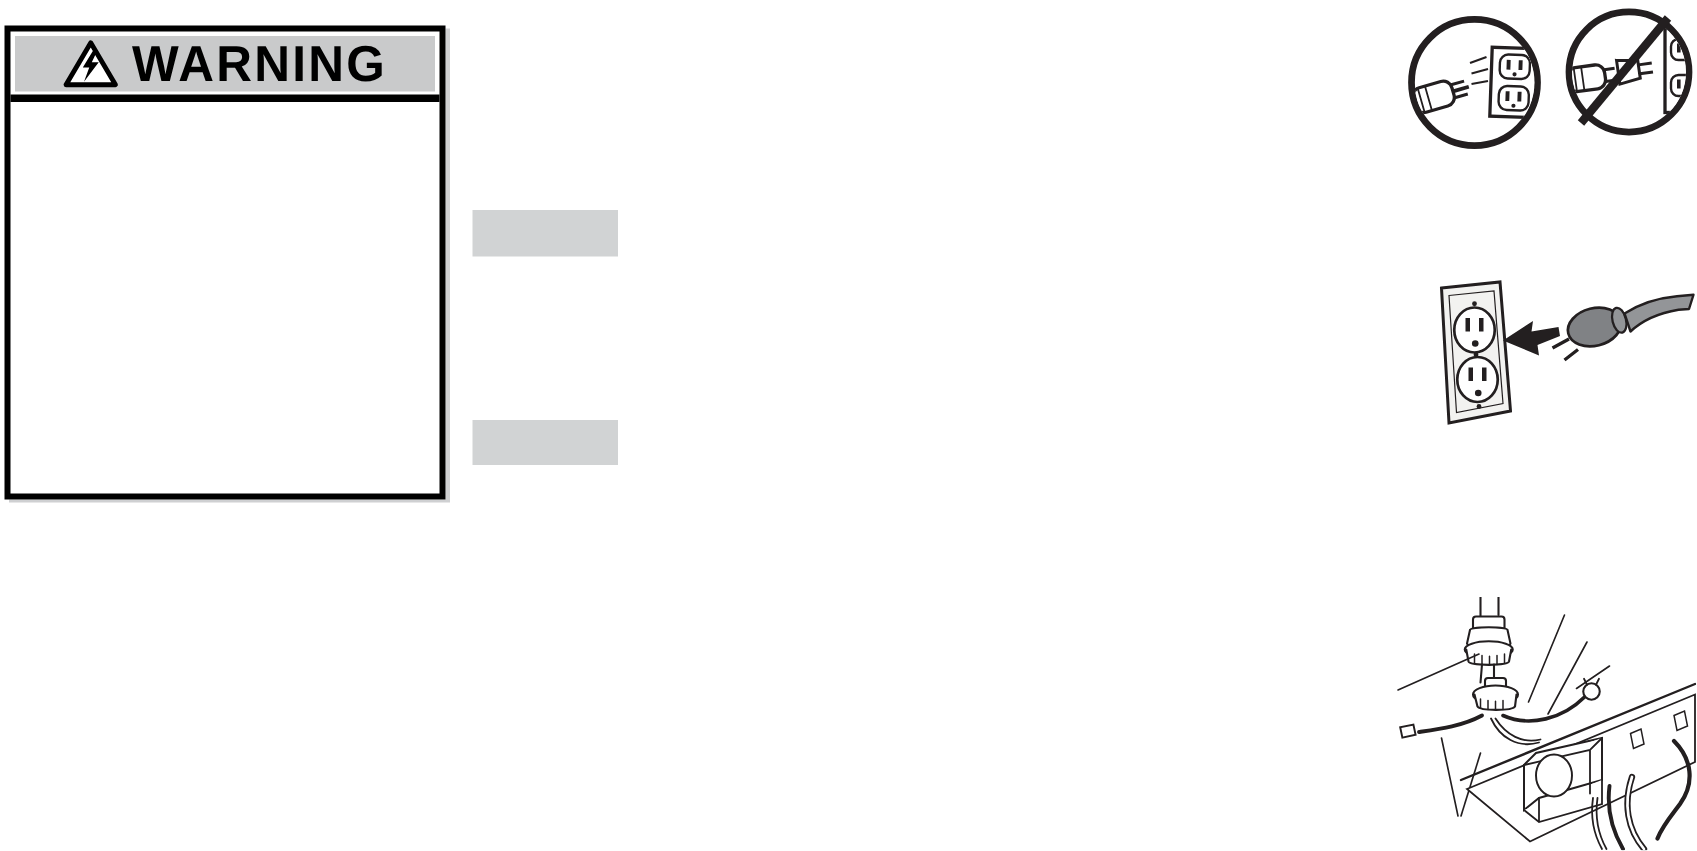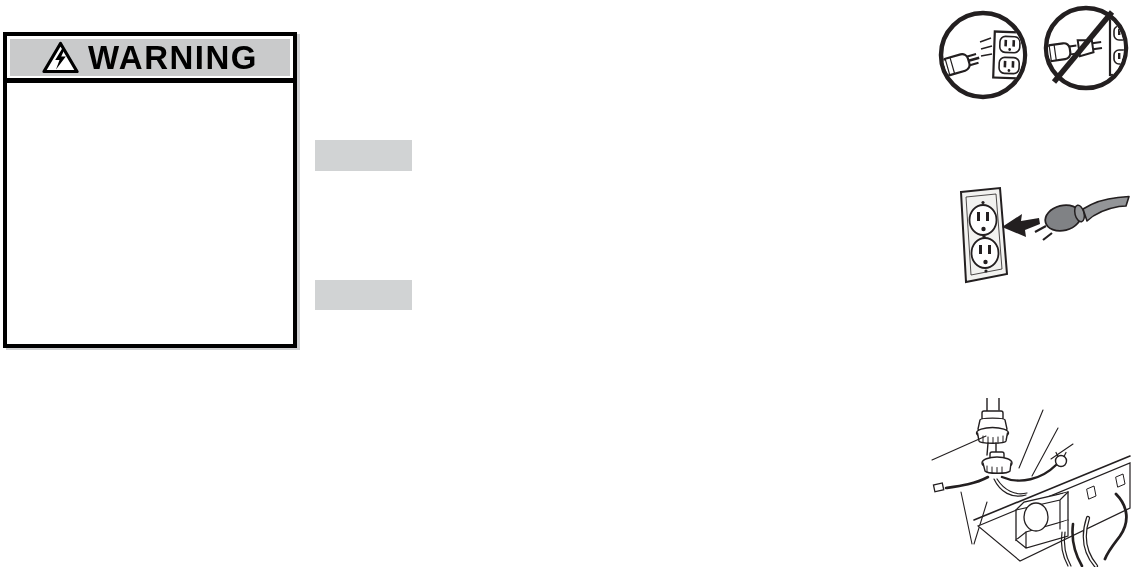--- a/index.html
+++ b/index.html
@@ -2,21 +2,21 @@
 <html style="--ink: #231f20; --warning-header-bg: #c9cacb; --placeholder-gray: #d1d3d4; --plug-gray: #808285; --cord-gray: #939598; --plate-fill: #f2f2f0; --shadow-gray: #cfd0d2;"><head>
 <meta charset="utf-8">
 <style>
   html,body{margin:0;padding:0;background:#ffffff;}
   .page{
     position:relative; width:1131px; height:567px; background:#ffffff;
     overflow:hidden; font-family:"Liberation Sans","DejaVu Sans",sans-serif;
   }
   
   .warning-box{
-    position:absolute; left:3px; top:32px; width:286px; height:308px;
+    position:absolute; left:3px; top:17px; width:286px; height:308px;
     border:4px solid #000; background:#fff;
     box-shadow:3px 2px 0 var(--shadow-gray,#cfd0d2);
   }
   .warning-header{
     margin:3px 3px 0 3px; height:37px;
     background:var(--warning-header-bg,#c9cacb);
     display:flex; align-items:center; justify-content:center; gap:9px;
   }
   .warning-title{
     font-size:33px; font-weight:bold; letter-spacing:1.5px; color:#000;

